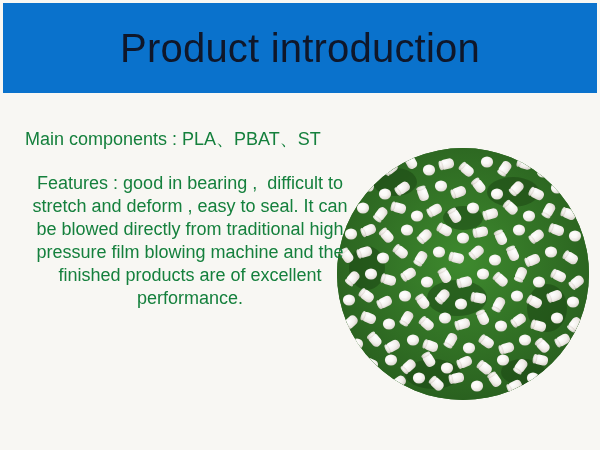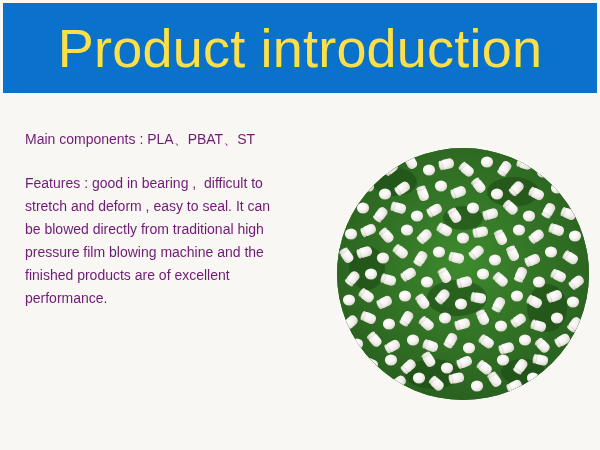--- a/index.html
+++ b/index.html
@@ -29,46 +29,47 @@
     top: 3px;
     width: 594px;
     height: 90px;
     background: #0a72cc;
     display: flex;
     align-items: center;
     justify-content: center;
     box-sizing: border-box;
   }
   .header-title {
-    color: #fde047;
-    font-size: 54px;
+    color: #0f172a;
+    font-size: 40px;
     font-weight: 400;
     line-height: 1;
     letter-spacing: 0.2px;
     white-space: nowrap;
     font-family: "Liberation Sans", sans-serif;
   }
 
   
   .body-text {
     position: absolute;
     left: 25px;
     top: 128px;
     width: 330px;
     z-index: 2;
   }
   .para {
-    font-size: 14px;
+    font-size: 18px;
     line-height: 23px;
-    color: #701a75;
+    color: #15803d;
     margin: 0 0 21px 0;
     white-space: pre-wrap;
   }
   .para:last-child {
     margin-bottom: 0;
+    text-align: center;
   }
   .para.p-features {
     margin-bottom: 0;
   }
 
   
   .photo-wrap {
     position: absolute;
     left: 337px;
     top: 148px;

